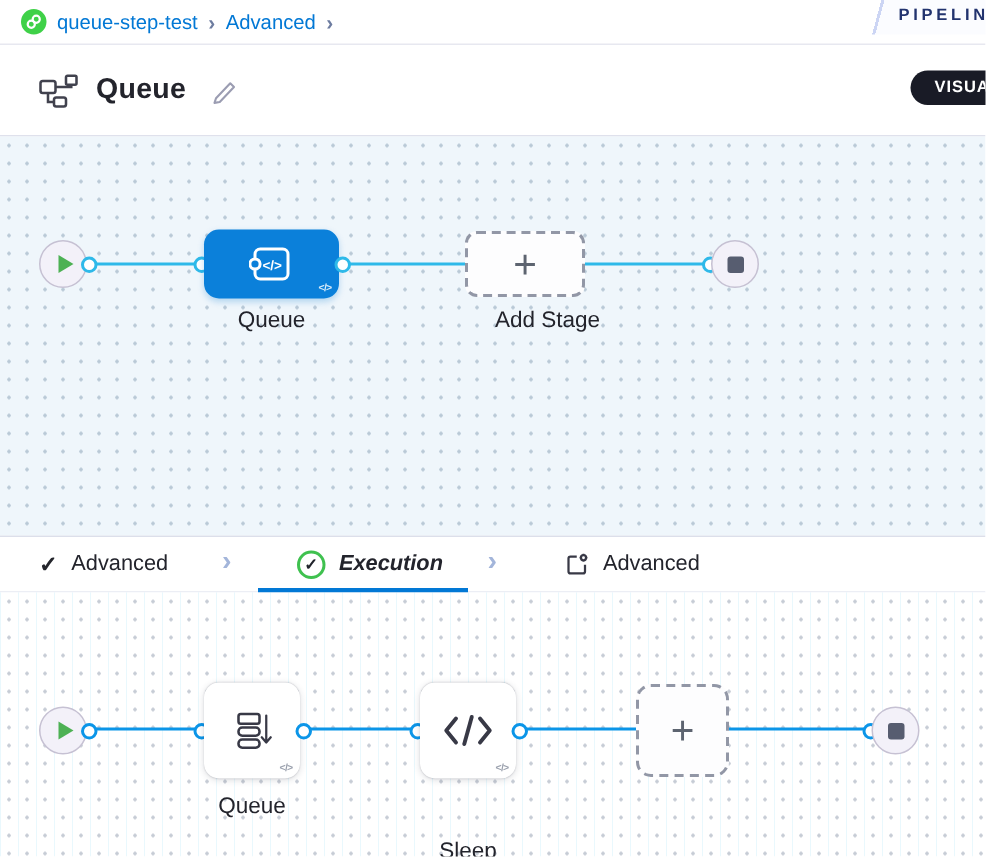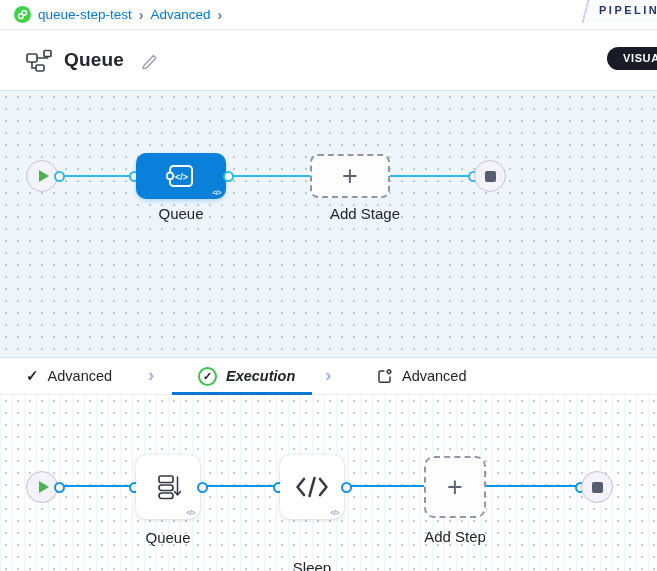--- a/index.html
+++ b/index.html
@@ -208,21 +208,20 @@
         <path d="M19.5 3 L14.5 21"></path>
       </svg>
       <span class="corner-code">&lt;/&gt;</span>
     </div>
     <span class="port blue" style="left:340.5px; top:86.5px;"></span>
     <div class="node-label" style="left:280px; top:134px; width:64px;margin-top:30px;">Sleep</div>
 
     <div class="add-box" style="left:424px; top:61px; width:62px; height:62px; border-radius:10px;">
       <span class="plus">+</span>
     </div>
-    <div class="node-label" style="left:405px; top:133px; width:100px;">Add Step</div>
 
     <span class="port blue" style="left:574.5px; top:86.5px;"></span>
     <div class="circle-node" style="left:581px; top:76px;">
       <span class="stop-sq"></span>
     </div>
   </div>
 
 </div>
 
 </body></html>

